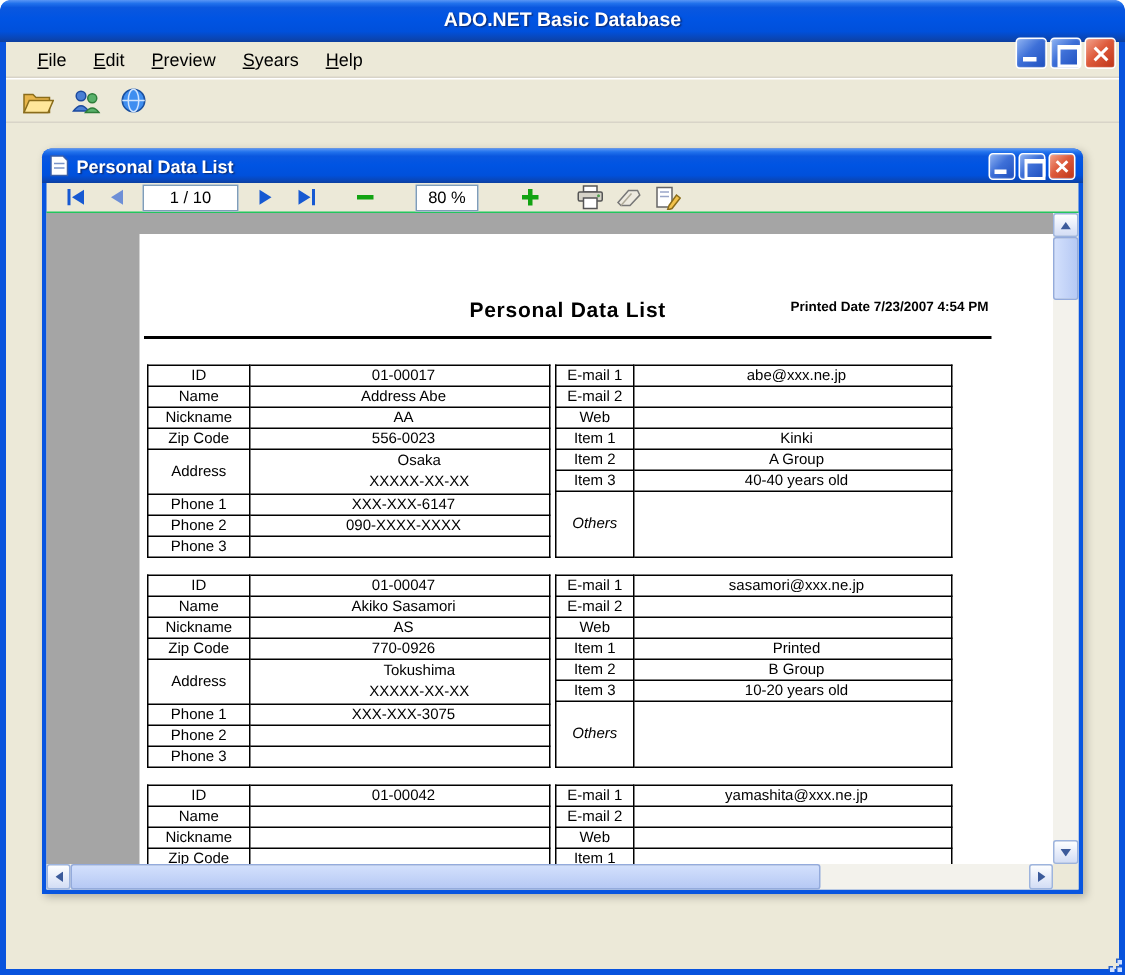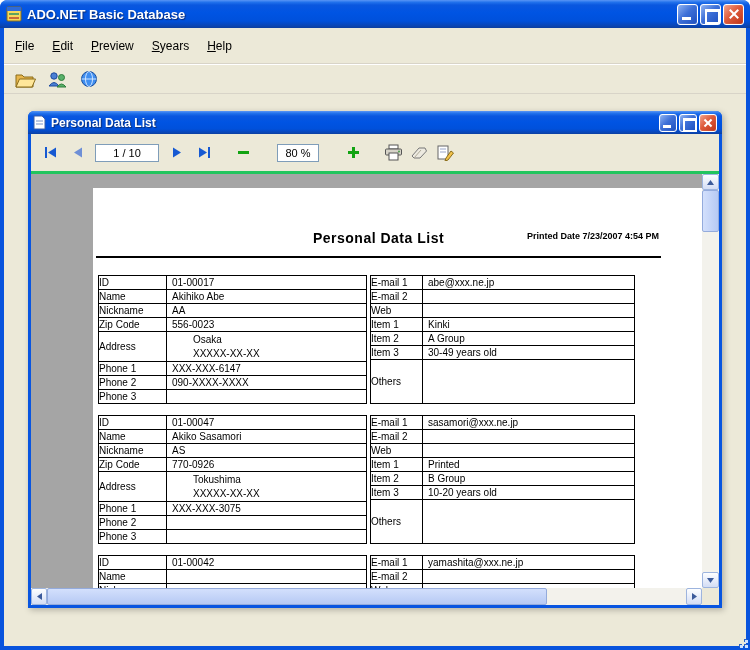--- a/index.html
+++ b/index.html
@@ -3,56 +3,56 @@
 <meta charset="utf-8">
 <style>
   * { box-sizing: border-box; margin: 0; padding: 0; }
   html, body { background: #ffffff; }
   body { font-family: "Liberation Sans", sans-serif; width: 750px; height: 650px; overflow: hidden; }
 
   
   .main-window { position: relative; width: 750px; height: 650px; background: #0853DD; border-radius: 8px 8px 0 0; padding: 0 4px 4px; }
   .titlebar { height: 28px; border-radius: 7px 7px 0 0; margin: 0 -4px;
     background: linear-gradient(180deg,#5A96F5 0%,#2272EC 8%,#0A57DF 18%,#0054E3 45%,#0050DB 75%,#0A45B4 92%,#0C3F9F 100%);
-    display: flex; align-items: center; gap: 5px; padding: 0 6px; }
+    display: flex; align-items: center; gap: 5px; padding: 0 6px; flex-direction: column; }
   .title-text { color: #fff; font-weight: bold; font-size: 13px; text-shadow: 1px 1px 1px #0B2B72; white-space: nowrap; }
   .tb-buttons { margin-left: auto; display: flex; gap: 2px; }
   .tbbtn { position: relative; width: 21px; height: 21px; border-radius: 3px; border: 1px solid #fff;
     background: linear-gradient(135deg,#8FB3F2 0%,#3E70D8 45%,#1E4FBE 100%); box-shadow: inset 0 0 1px rgba(255,255,255,.6); cursor: default; }
   .tbbtn.close { background: linear-gradient(135deg,#F2A28B 0%,#DE5B3C 45%,#BE3418 100%); }
   .tbbtn.min::after { content:""; position:absolute; left:4px; bottom:4px; width:9px; height:3px; background:#fff; }
   .tbbtn.max::after { content:""; position:absolute; left:4px; top:4px; width:11px; height:10px; border:2px solid #fff; border-top-width:3px; }
   .tbbtn.close::before, .tbbtn.close::after { content:""; position:absolute; left:50%; top:50%; width:12px; height:2px; background:#fff; }
   .tbbtn.close::before { transform: translate(-50%,-50%) rotate(45deg); }
   .tbbtn.close::after  { transform: translate(-50%,-50%) rotate(-45deg); }
   .tbbtn.small { width: 18px; height: 18px; }
   .tbbtn.small.min::after { left:3px; bottom:3px; width:8px; }
   .tbbtn.small.max::after { left:3px; top:3px; width:10px; height:9px; }
   .tbbtn.small.close::before, .tbbtn.small.close::after { width:10px; }
 
   .win-body { background: #ECE9D8; height: 618px; display: flex; flex-direction: column; }
-  .menubar { height: 36px; display: flex; align-items: center; padding-left: 2px; border-bottom: 1px solid #D8D4C8; }
+  .menubar { height: 24px; display: flex; align-items: center; padding-left: 12px; border-bottom: 1px solid #D8D4C8; }
   .menu-item { font-size: 12px; color: #000; padding: 3px 9px; cursor: default; }
   .menu-item u { text-decoration: underline; }
   .main-toolbar { height: 30px; display: flex; align-items: center; gap: 6px; padding-left: 8px;
     border-top: 1px solid #fff; border-bottom: 1px solid #D8D4C8; }
   .tool-btn { width: 26px; height: 24px; display: flex; align-items: center; justify-content: center; background: transparent; border: none; cursor: default; }
 
   .mdi-client { position: relative; flex: 1; background: #ECE9D8; }
 
   
   .child-window { position: absolute; left: 24px; top: 17px; width: 694px; height: 497px;
     background: #0855E0; border-radius: 6px 6px 0 0; padding: 0 3px 3px; box-shadow: 2px 2px 6px rgba(0,0,0,.25); }
   .child-titlebar { height: 23px; margin: 0 -3px; border-radius: 6px 6px 0 0;
     background: linear-gradient(180deg,#5A96F5 0%,#2272EC 10%,#0A57DF 22%,#0054E3 48%,#0050DB 78%,#0A45B4 94%,#0C3F9F 100%);
     display: flex; align-items: center; gap: 5px; padding: 0 5px; }
   .child-title-text { color: #fff; font-weight: bold; font-size: 12px; text-shadow: 1px 1px 1px #0B2B72; white-space: nowrap; }
   .child-body { height: 471px; background: #ECE9D8; display: flex; flex-direction: column; }
 
-  .pv-toolbar { height: 40px; display: flex; align-items: center; gap: 2px; padding-left: 8px; border-bottom: 3px solid #22c55e; }
+  .pv-toolbar { height: 20px; display: flex; align-items: center; gap: 2px; padding-left: 8px; border-bottom: 1px solid #22c55e; }
   .nav-btn { border: none; background: transparent; width: 24px; height: 22px; display: flex; align-items: center; justify-content: center; cursor: default; }
   .field { background: #fff; border: 1px solid #7F9DB9; height: 18px; line-height: 16px; font-size: 11px; text-align: center; color: #000; }
   .page-field { width: 64px; margin: 0 4px; }
   .zoom-field { width: 42px; margin: 0 20px; }
   .gap-md { width: 12px; }
   .minus-glyph { display: inline-block; width: 11px; height: 3px; background: #12A312; }
   .plus-glyph { position: relative; display: inline-block; width: 11px; height: 11px; }
   .plus-glyph::before { content:""; position:absolute; left:0; top:4px; width:11px; height:3px; background:#12A312; }
   .plus-glyph::after  { content:""; position:absolute; left:4px; top:0; width:3px; height:11px; background:#12A312; }
 
@@ -75,26 +75,26 @@
   
   .page { position: absolute; left: 62px; top: 14px; width: 609px; height: 1100px; background: #fff; box-shadow: 2px 2px 0 #6E6E6E; }
   .page-inner { padding: 40px 0 0 3px; width: 568px; }
   .report-header { position: relative; height: 30px; border-bottom: 2px solid #000; }
   .report-title { position: absolute; left: 0; right: 0; top: 2px; text-align: center; font-size: 14px; font-weight: bold; color: #000; letter-spacing: .5px; }
   .printed-date { position: absolute; right: 2px; top: 3px; font-size: 9px; font-weight: bold; color: #000; }
   .records { margin-top: 17px; margin-left: 2px; }
   .record { display: flex; gap: 3px; margin-bottom: 11px; }
   table.rtab { border-collapse: collapse; table-layout: fixed; font-size: 10px; color: #000; }
   table.rtab td { border: 1px solid #000; height: 14px; overflow: hidden; white-space: nowrap; }
-  td.lbl { text-align: left; }
-  td.val { padding-left: 5px; text-align: left; }
+  td.lbl { text-align: center; }
+  td.val { padding-left: 5px; text-align: center; }
   table.left  col.c-lbl { width: 68px; }  table.left  col.c-val { width: 200px; }
   table.right col.c-lbl { width: 52px; }  table.right col.c-val { width: 212px; }
   tr.h2 td { height: 29px; }
-  tr.h3 td { height: 44px; }
+  tr.h3 td { height: 44px; font-style: italic; }
   tr.h2 td.val div { line-height: 14px; margin-left: 21px; }
 
   
   .grip { position: absolute; right: 2px; bottom: 2px; width: 13px; height: 13px; }
   .grip i { position: absolute; width: 3px; height: 3px; background: #CFE0FF; box-shadow: -1px -1px 0 #2A62C8; }
   .grip i:nth-child(1) { right: 0; bottom: 0; }
   .grip i:nth-child(2) { right: 5px; bottom: 0; }
   .grip i:nth-child(3) { right: 0; bottom: 5px; }
 </style>
 </head>
@@ -245,21 +245,21 @@
                             <col class="c-lbl">
                             <col class="c-val">
                           </colgroup>
                         <tbody>
                           <tr>
                               <td class="lbl">ID</td>
                               <td class="val">01-00017</td>
                             </tr>
                           <tr>
                               <td class="lbl">Name</td>
-                              <td class="val">Akihiko Abe</td>
+                              <td class="val">Address Abe</td>
                             </tr>
                           <tr>
                               <td class="lbl">Nickname</td>
                               <td class="val">AA</td>
                             </tr>
                           <tr>
                               <td class="lbl">Zip Code</td>
                               <td class="val">556-0023</td>
                             </tr>
                           <tr class="h2">
@@ -304,21 +304,21 @@
                           <tr>
                               <td class="lbl">Item 1</td>
                               <td class="val">Kinki</td>
                             </tr>
                           <tr>
                               <td class="lbl">Item 2</td>
                               <td class="val">A Group</td>
                             </tr>
                           <tr>
                               <td class="lbl">Item 3</td>
-                              <td class="val">30-49 years old</td>
+                              <td class="val">40-40 years old</td>
                             </tr>
                           <tr class="h3">
                               <td class="lbl">Others</td>
                               <td class="val"></td>
                             </tr>
                         </tbody>
                       </table>
                     </div>
 
                     <div class="record">

